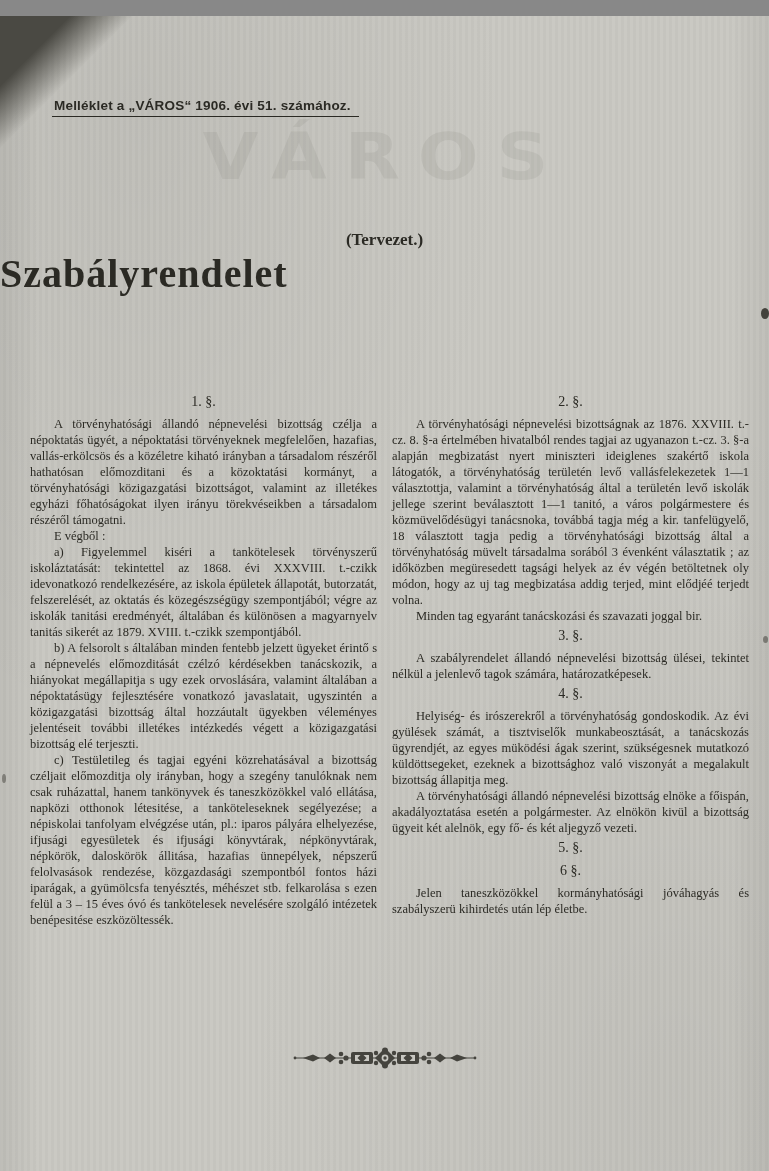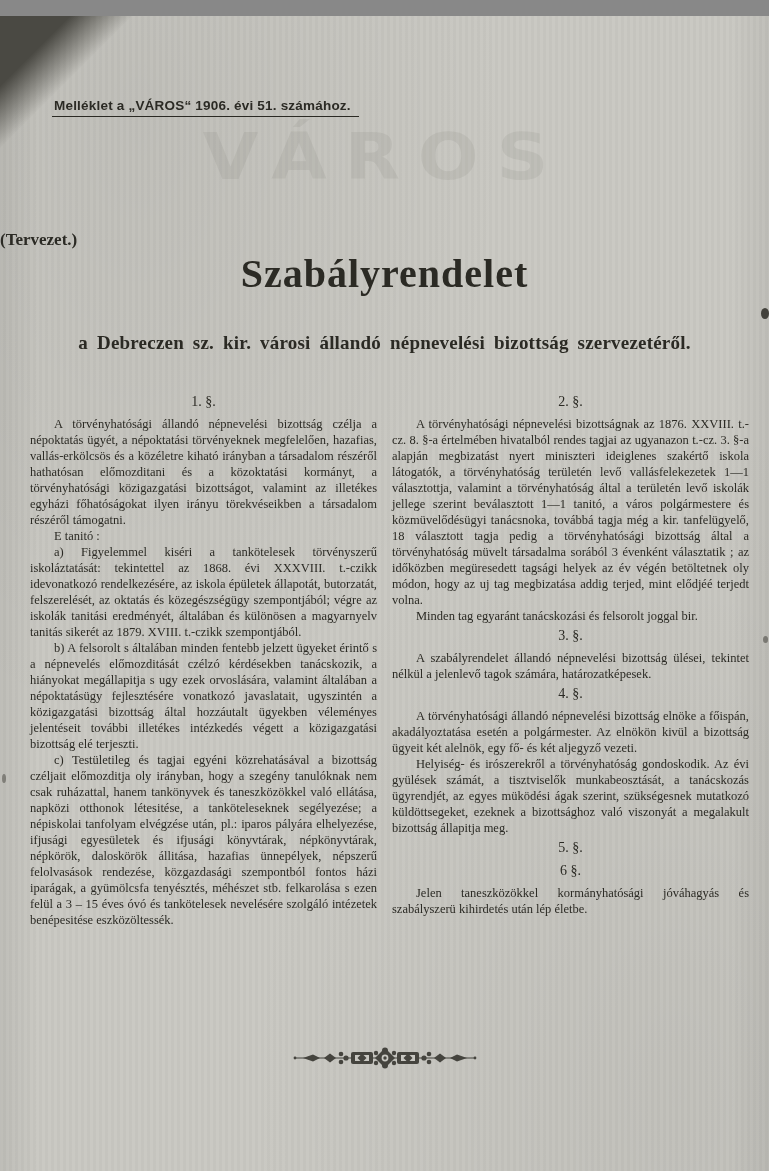--- a/index.html
+++ b/index.html
@@ -32,25 +32,25 @@
   }
   .header-note{
     position:absolute;top:82px;left:52px;
     font-family:"Liberation Sans", sans-serif;
     font-weight:700;font-size:13.5px;letter-spacing:0.2px;
     border-bottom:1.7px solid #2b2a24;
     padding:0 8px 3px 2px;
   }
   .draft-label{
     position:absolute;top:214px;left:0;right:0;
-    text-align:left;font-weight:700;font-size:17px;
+    text-align:center;font-weight:700;font-size:17px;
   }
   .doc-title{
     position:absolute;top:234px;left:0;right:0;margin:0;
-    text-align:center;font-weight:700;font-size:40px;letter-spacing:1px;
+    text-align:left;font-weight:700;font-size:40px;letter-spacing:1px;
   }
   .doc-subtitle{
     position:absolute;top:316px;left:0;right:0;
     text-align:center;font-weight:700;font-size:19px;
     word-spacing:4px;letter-spacing:0.2px;
   }
   .columns{
     position:absolute;top:374px;left:30px;
     display:flex;gap:15px;
   }
@@ -84,40 +84,39 @@
   <div class="speck speck-3"></div>
 
   <div class="ghost-watermark">VÁROS</div>
 
   <div class="header-note">Melléklet a „VÁROS“ 1906. évi 51. számához.</div>
 
   <div class="draft-label">(Tervezet.)</div>
 
   <h1 class="doc-title">Szabályrendelet</h1>
 
-  <div class="doc-subtitle">a Debreczen sz. kir. városi állandó népnevelési bizottság szervezetéről.</div>
 
   <div class="columns">
     <div class="col col-left" id="col-left">
         <div class="sec-heading">1. §.</div>
         <p class="para">A törvényhatósági állandó népnevelési bizottság czélja a népoktatás ügyét, a népoktatási törvényeknek megfelelően, hazafias, vallás-erkölcsös és a közéletre kiható irányban a társadalom részéről hathatósan előmozditani és a közoktatási kormányt, a törvényhatósági közigazgatási bizottságot, valamint az illetékes egyházi főhatóságokat ilyen irányu törekvéseikben a társadalom részéről támogatni.</p>
-        <p class="para">E tanitó :</p>
+        <p class="para">E végből :</p>
         <p class="para">a) Figyelemmel kiséri a tankötelesek törvényszerű iskoláztatását: tekintettel az 1868. évi XXXVIII. t.-czikk idevonatkozó rendelkezésére, az iskola épületek állapotát, butorzatát, felszerelését, az oktatás és közegészségügy szempontjából; végre az iskolák tanitási eredményét, általában és különösen a magyarnyelv tanitás sikerét az 1879. XVIII. t.-czikk szempontjából.</p>
         <p class="para">b) A felsorolt s általában minden fentebb jelzett ügyeket érintő s a népnevelés előmozditását czélzó kérdésekben tanácskozik, a hiányokat megállapitja s ugy ezek orvoslására, valamint általában a népoktatásügy fejlesztésére vonatkozó javaslatait, ugyszintén a közigazgatási bizottság által hozzáutalt ügyekben véleményes jelentéseit további illetékes intézkedés végett a közigazgatási bizottság elé terjeszti.</p>
         <p class="para">c) Testületileg és tagjai egyéni közrehatásával a bizottság czéljait előmozditja oly irányban, hogy a szegény tanulóknak nem csak ruházattal, hanem tankönyvek és taneszközökkel való ellátása, napközi otthonok létesitése, a tanköteleseknek segélyezése; a népiskolai tanfolyam elvégzése után, pl.: iparos pályára elhelyezése, ifjusági egyesületek és ifjusági könyvtárak, népkönyvtárak, népkörök, daloskörök állitása, hazafias ünnepélyek, népszerű felolvasások rendezése, közgazdasági szempontból fontos házi iparágak, a gyümölcsfa tenyésztés, méhészet stb. felkarolása s ezen felül a 3 – 15 éves óvó és tankötelesek nevelésére szolgáló intézetek benépesitése eszközöltessék.</p>
       </div>
     <div class="col col-right" id="col-right">
         <div class="sec-heading">2. §.</div>
         <p class="para">A törvényhatósági népnevelési bizottságnak az 1876. XXVIII. t.-cz. 8. §-a értelmében hivatalból rendes tagjai az ugyanazon t.-cz. 3. §-a alapján megbizatást nyert miniszteri ideiglenes szakértő iskola látogatók, a törvényhatóság területén levő vallásfelekezetek 1—1 választottja, valamint a törvényhatóság által a területén levő iskolák jellege szerint beválasztott 1—1 tanitó, a város polgármestere és közmüvelődésügyi tanácsnoka, továbbá tagja még a kir. tanfelügyelő, 18 választott tagja pedig a törvényhatósági bizottság által a törvényhatóság müvelt társadalma sorából 3 évenként választatik ; az időközben megüresedett tagsági helyek az év végén betöltetnek oly módon, hogy az uj tag megbizatása addig terjed, mint elődjéé terjedt volna.</p>
-        <p class="para">Minden tag egyaránt tanácskozási és felsorolt joggal bir.</p>
+        <p class="para">Minden tag egyaránt tanácskozási és szavazati joggal bir.</p>
         <div class="sec-heading">3. §.</div>
         <p class="para">A szabályrendelet állandó népnevelési bizottság ülései, tekintet nélkül a jelenlevő tagok számára, határozatképesek.</p>
         <div class="sec-heading">4. §.</div>
+        <p class="para">Helyiség- és irószerekről a törvényhatóság gondoskodik. Az évi gyülések számát, a tisztviselők munkabeosztását, a tanácskozás ügyrendjét, az egyes müködési ágak szerint, szükségesnek mutatkozó küldöttsegeket, ezeknek a bizottsághoz való viszonyát a megalakult bizottság állapitja meg.</p>
         <p class="para">A törvényhatósági állandó népnevelési bizottság elnöke a főispán, akadályoztatása esetén a polgármester. Az elnökön kivül a bizottság ügyeit két alelnök, egy fő- és két aljegyző vezeti.</p>
-        <p class="para">Helyiség- és irószerekről a törvényhatóság gondoskodik. Az évi gyülések számát, a tisztviselők munkabeosztását, a tanácskozás ügyrendjét, az egyes müködési ágak szerint, szükségesnek mutatkozó küldöttsegeket, ezeknek a bizottsághoz való viszonyát a megalakult bizottság állapitja meg.</p>
         <div class="sec-heading">5. §.</div>
         <div class="sec-heading">6 §.</div>
         <p class="para">Jelen taneszközökkel kormányhatósági jóváhagyás és szabályszerü kihirdetés után lép életbe.</p>
       </div>
   </div>
 
   <div class="ornament">
     <svg width="190" height="28" viewBox="0 0 190 28">
       <g fill="#45443e" stroke="#45443e" stroke-width="1">
         <line x1="4" y1="14" x2="186" y2="14"></line>

